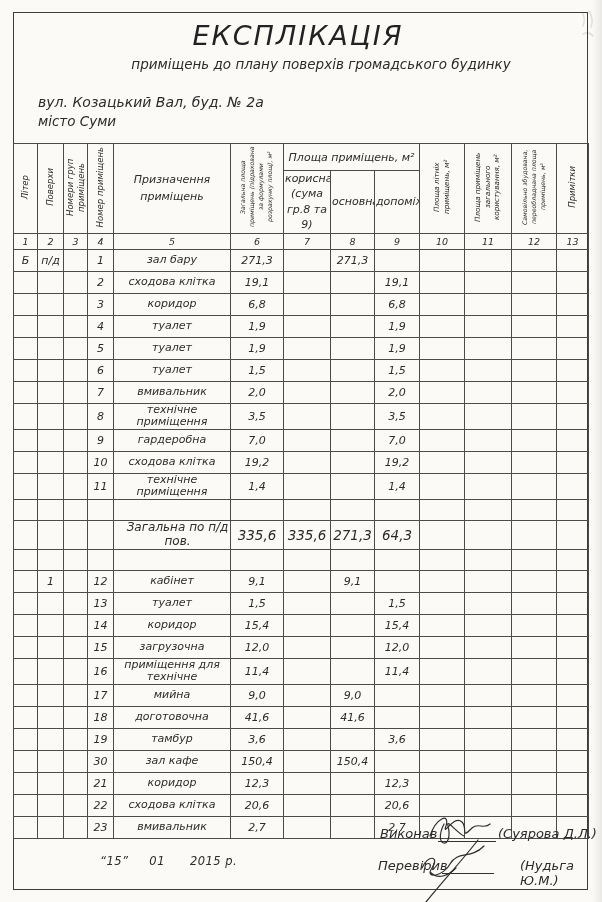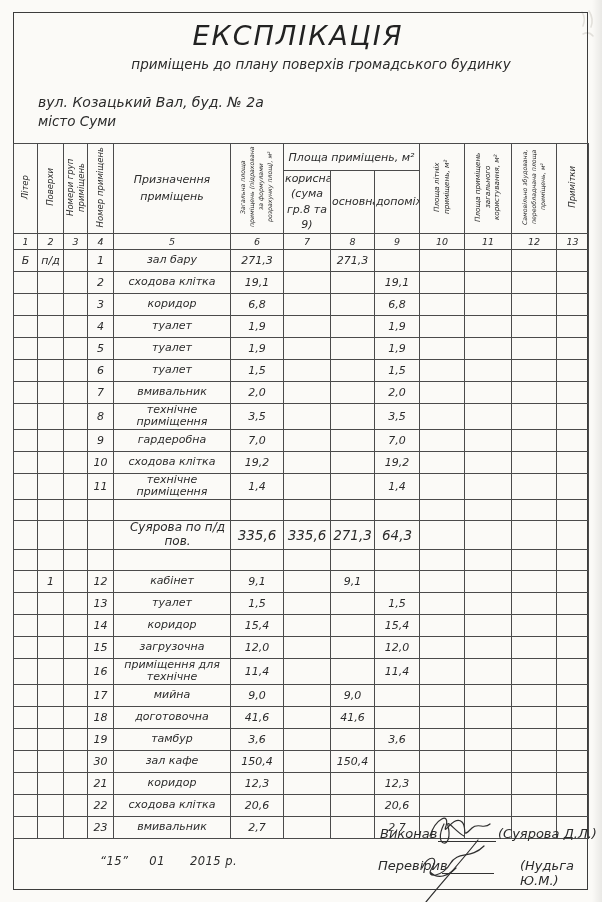--- a/index.html
+++ b/index.html
@@ -318,21 +318,21 @@
           <td></td>
           <td></td>
           <td></td>
           <td></td>
         </tr>
         <tr class="summary">
           <td></td>
           <td></td>
           <td></td>
           <td></td>
-          <td class="c-name">Суярова по п/д пов.</td>
+          <td class="c-name">Загальна по п/д пов.</td>
           <td>335,6</td>
           <td>335,6</td>
           <td>271,3</td>
           <td>64,3</td>
           <td></td>
           <td></td>
           <td></td>
           <td></td>
         </tr>
         <tr class="empty">

